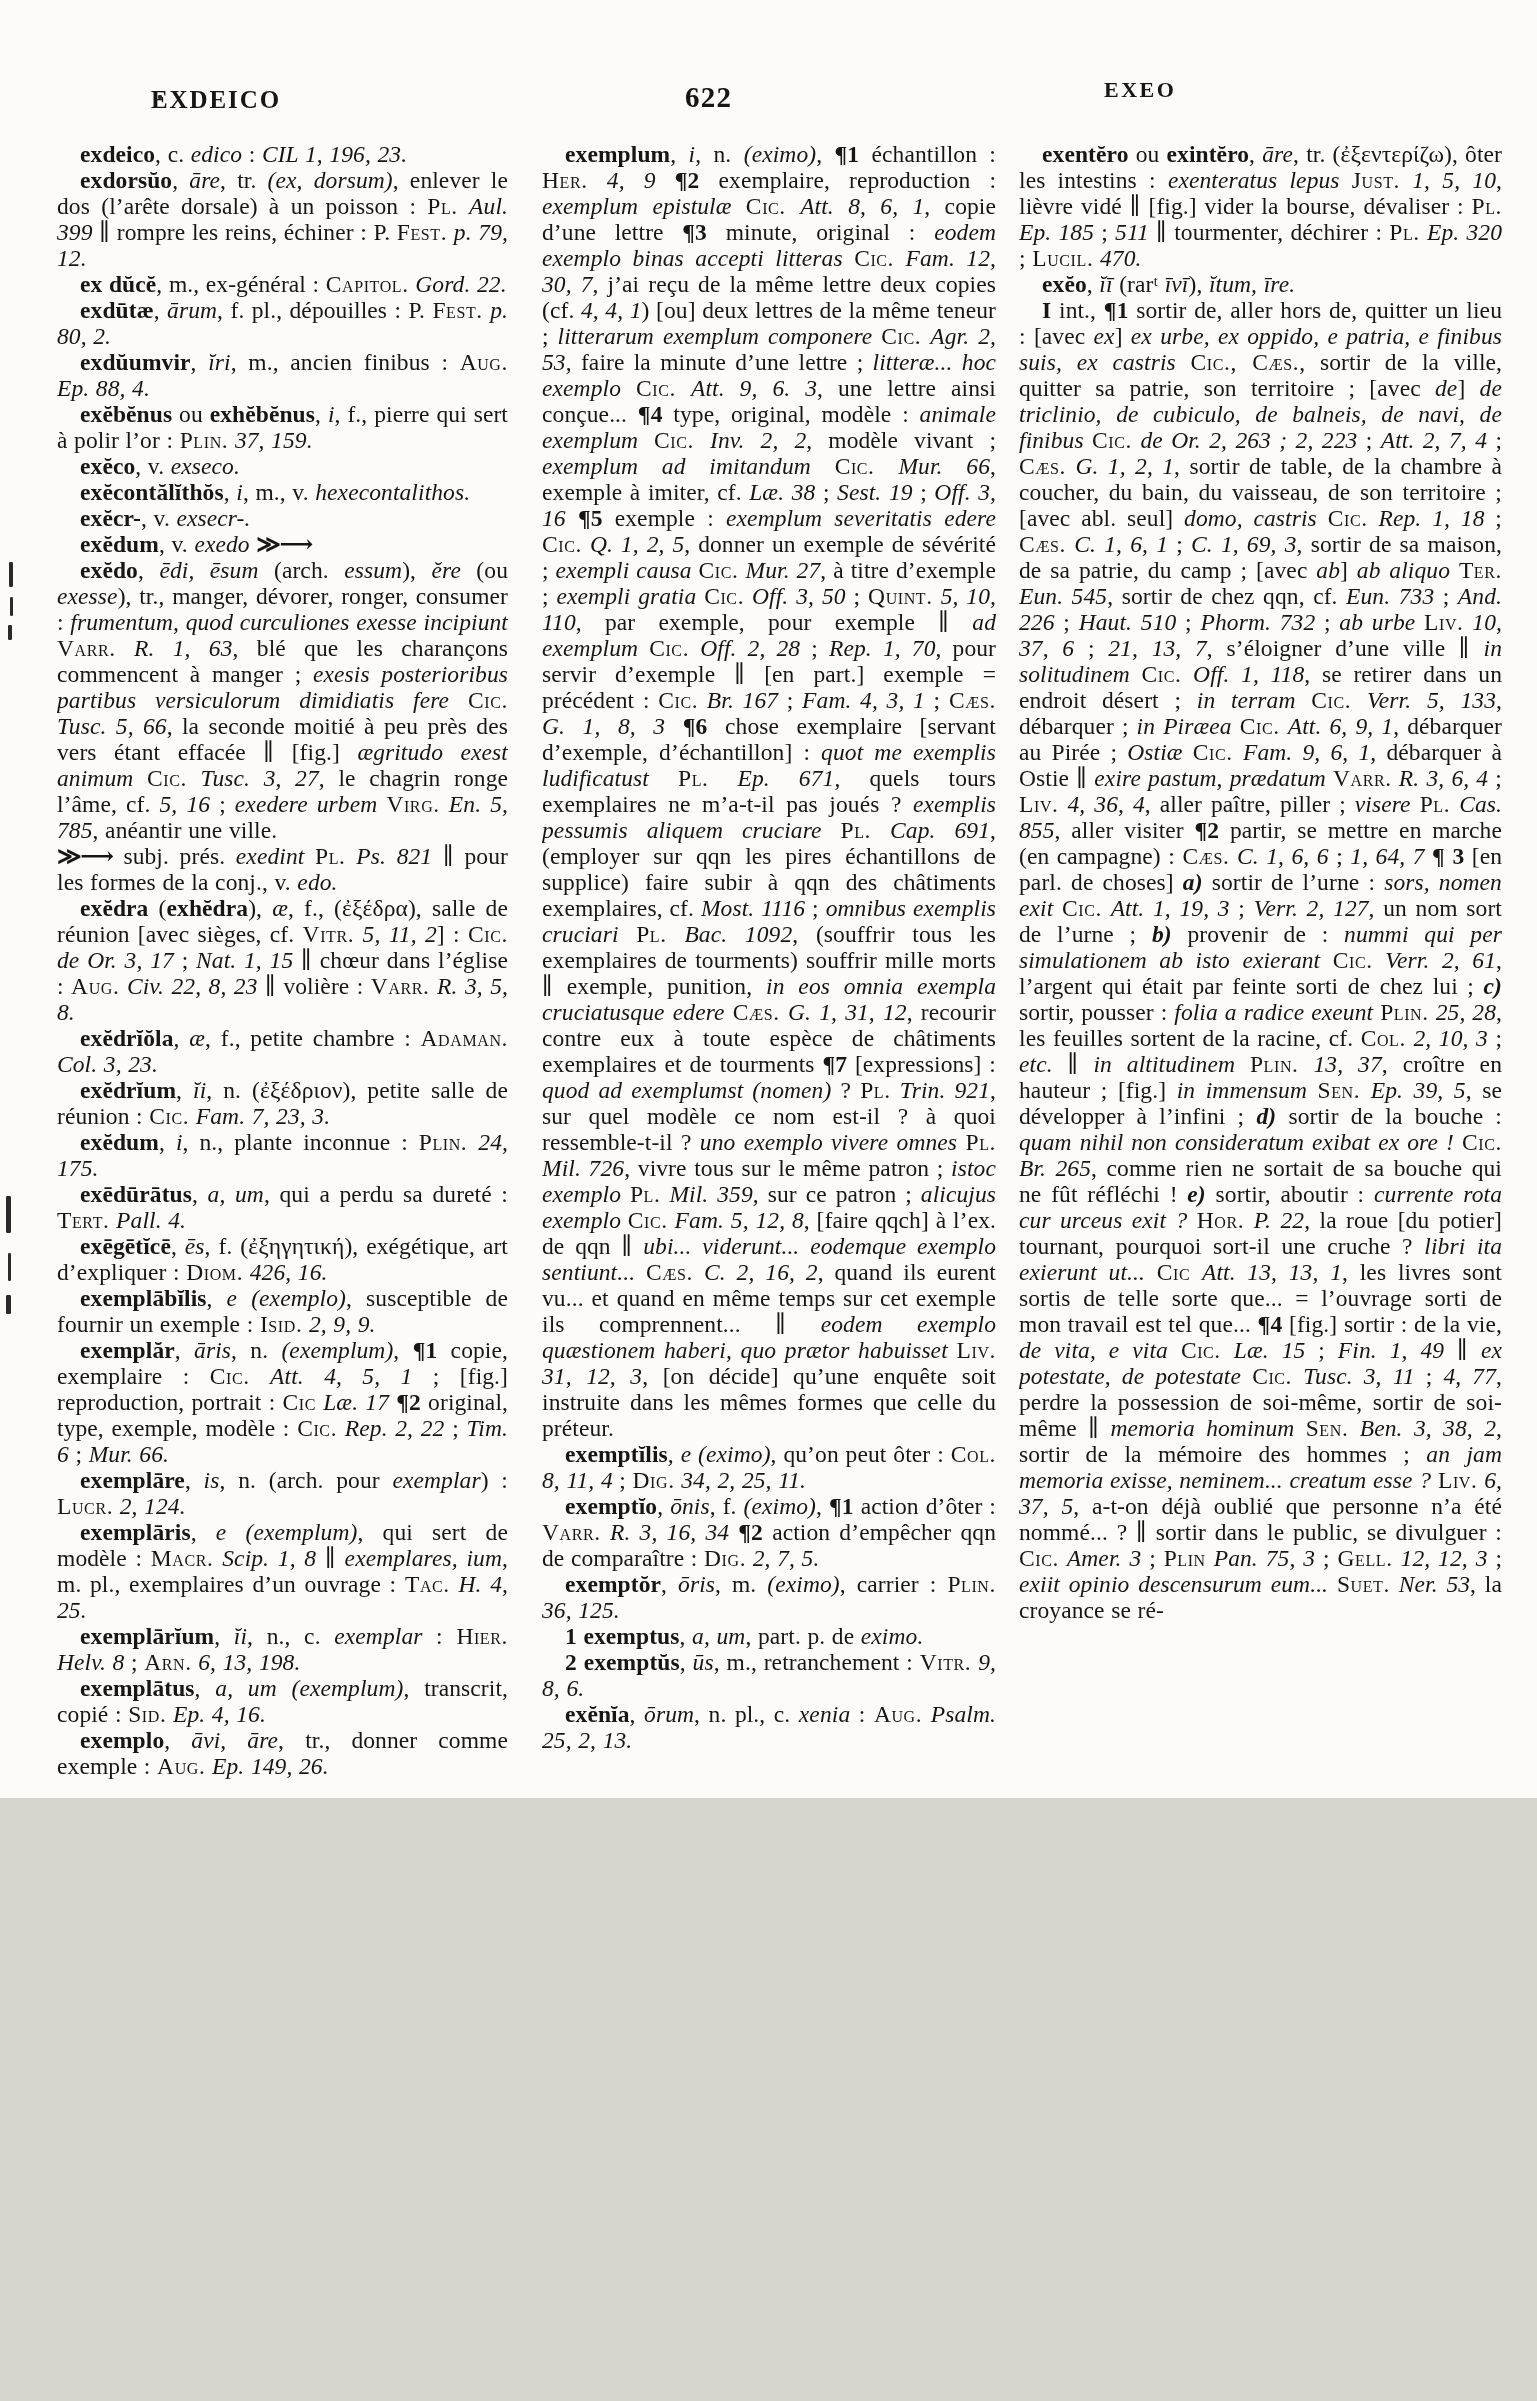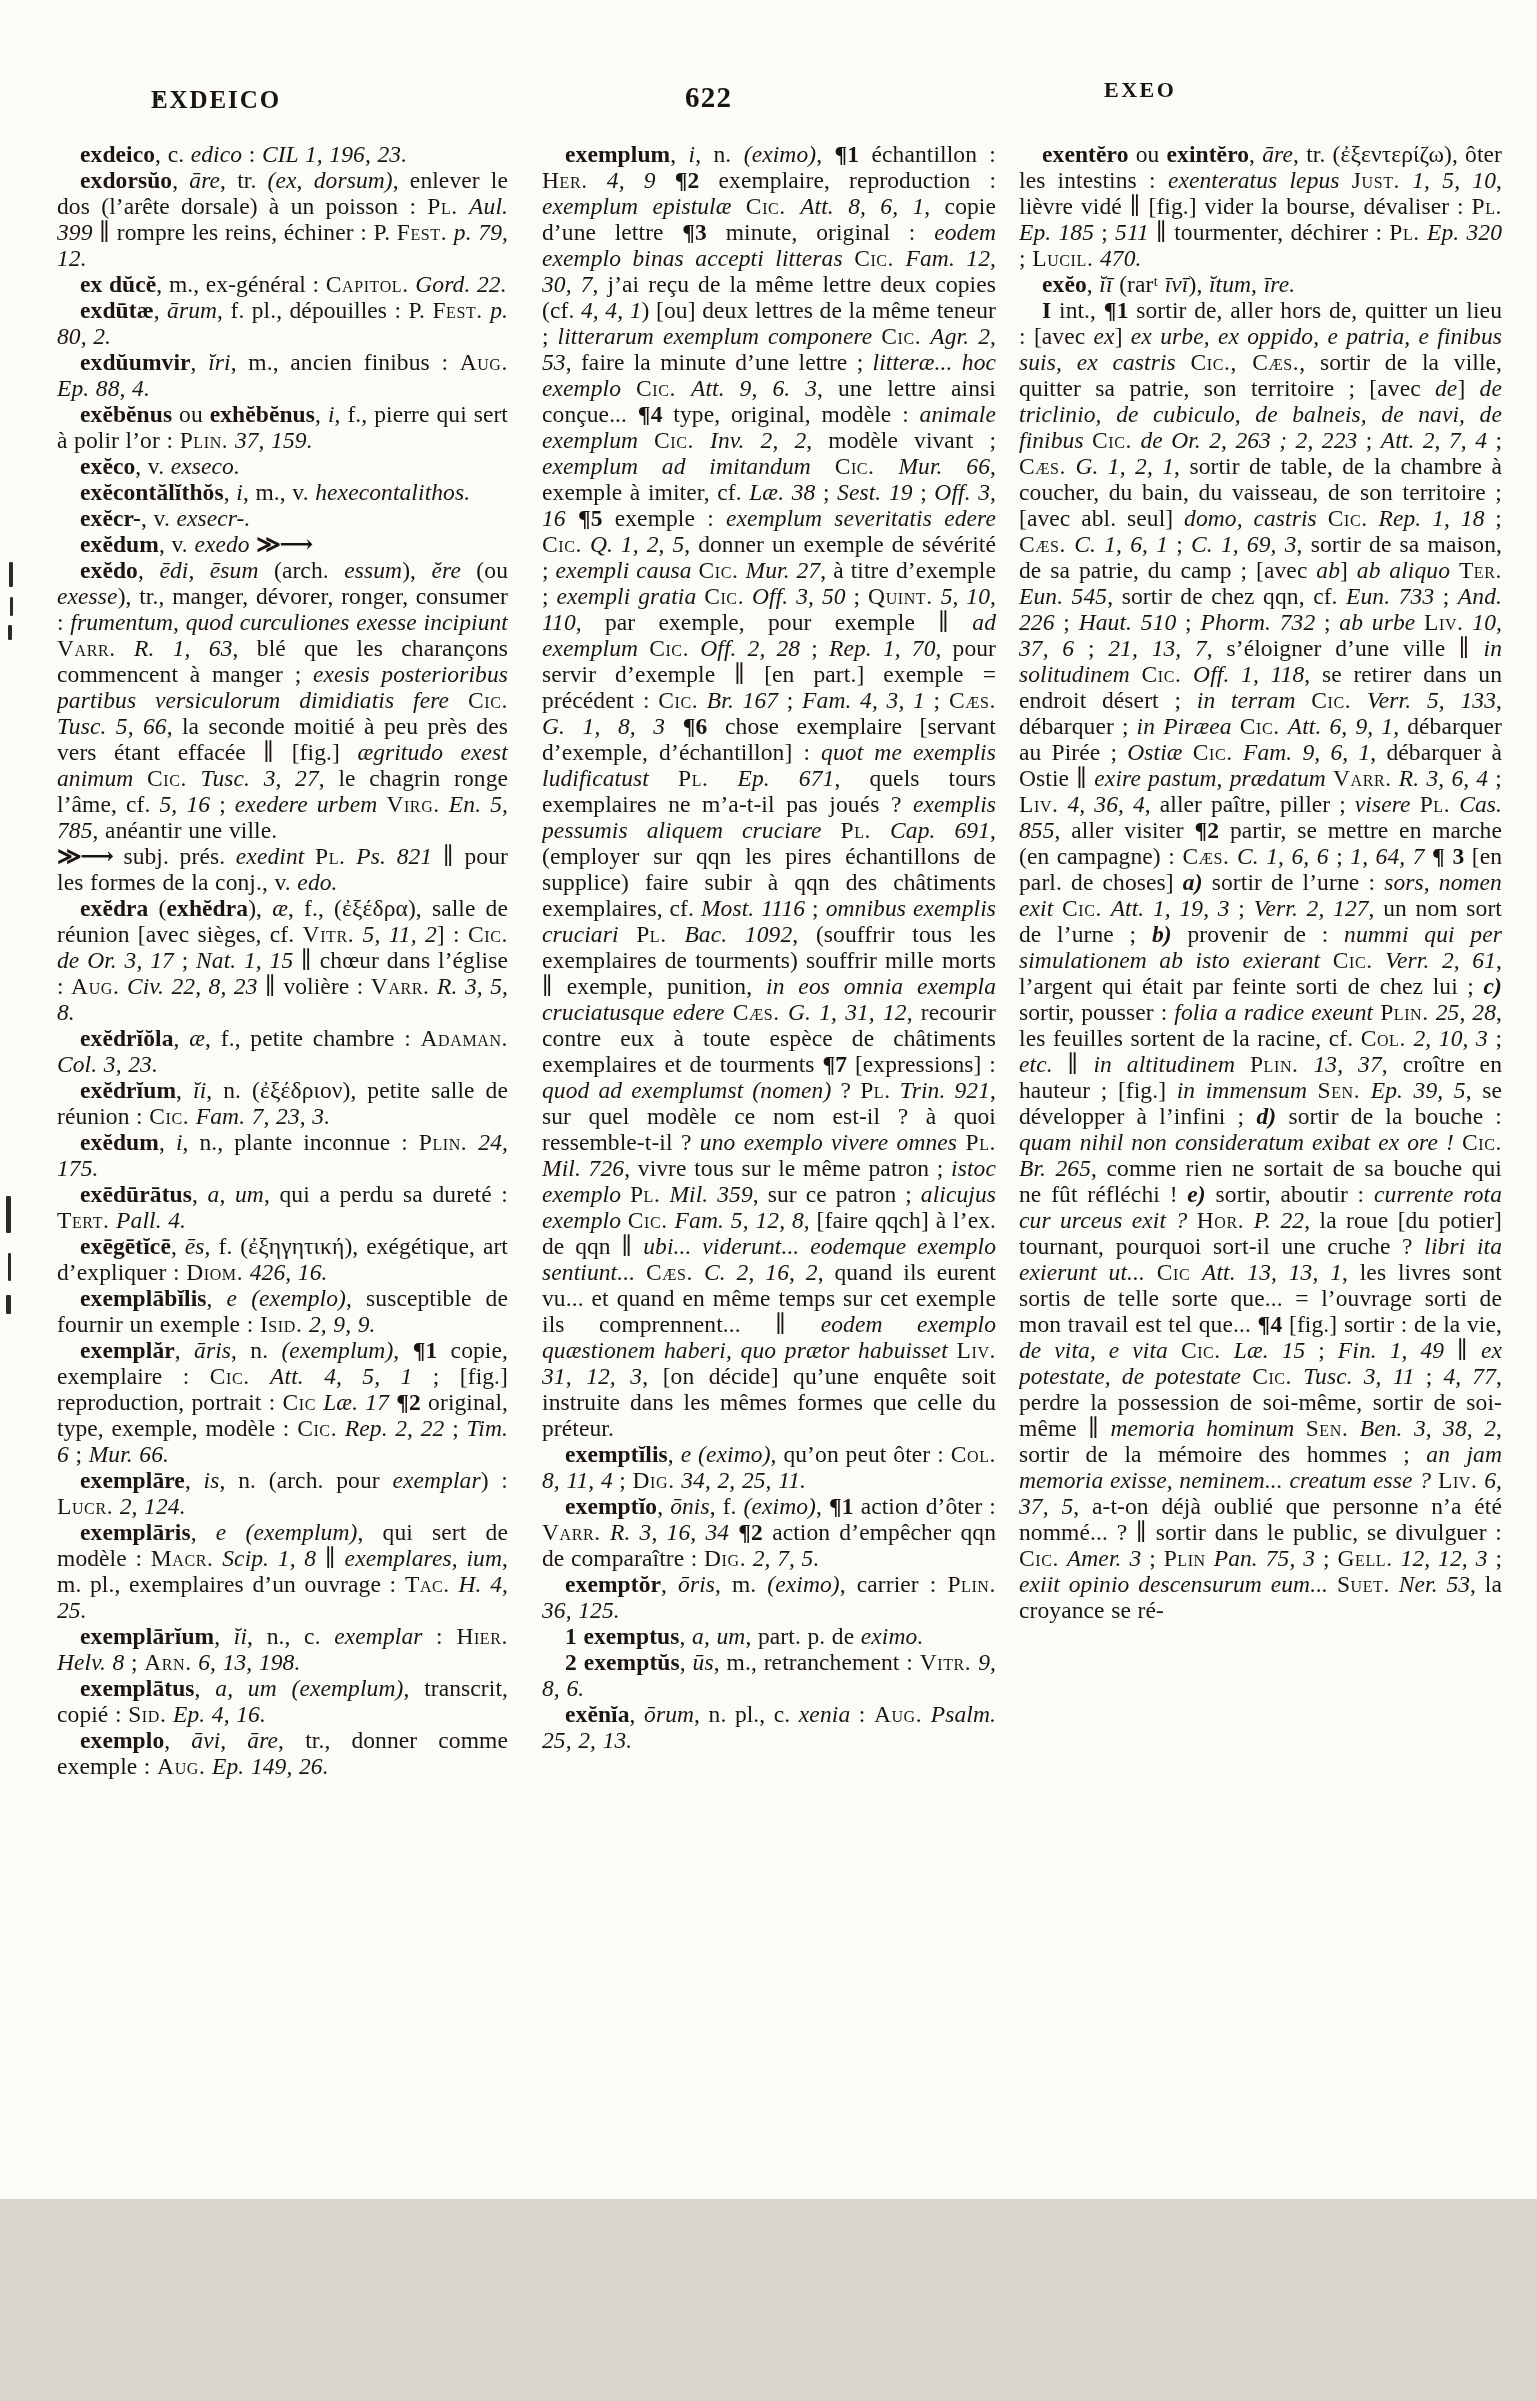--- a/index.html
+++ b/index.html
@@ -1,17 +1,17 @@
 <!DOCTYPE html>
 <html style="font-size:10px"><head>
 <meta charset="utf-8">
 <style>
   html,body{margin:0;padding:0;background:#d8d5cf;}
   .page{
-    position:relative; width:1537px; height:2199px;
+    position:relative; width:1537px; height:1798px;
     background:#fcfbf7; overflow:hidden;
     font-family:"Liberation Serif","DejaVu Serif",serif;
     color:#181512;
   }
   .hdr{position:absolute; font-weight:bold; white-space:nowrap;}
   .hdr-left{left:151px; top:86px; font-size:25px; letter-spacing:1.9px;}
   .hdr-num{left:685px; top:81px; font-size:29px; letter-spacing:1.3px;}
   .hdr-right{left:1104px; top:77px; font-size:22px; letter-spacing:2.5px;}
   .col{
     position:absolute; top:141px; height:2181px; overflow:hidden;

